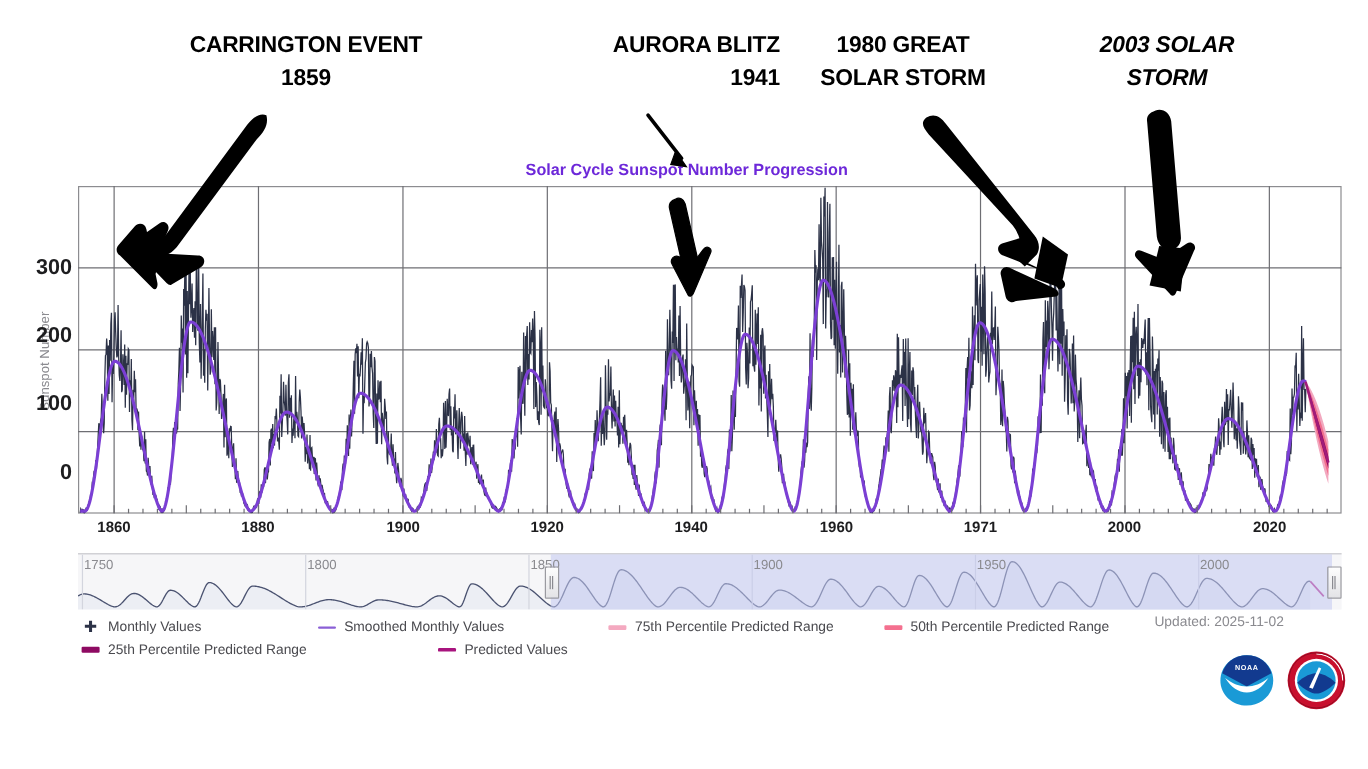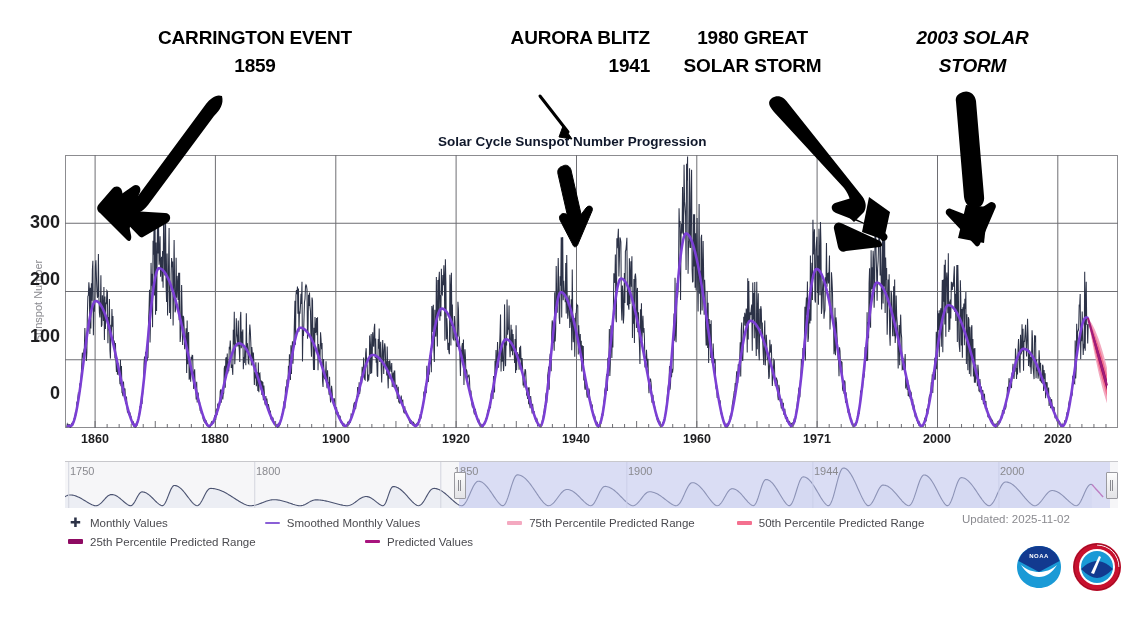--- a/index.html
+++ b/index.html
@@ -28,21 +28,21 @@
   #ann3{left:865px;top:24px;width:215px;font-style:italic;}
 
   .arrow-layer{position:absolute;left:0;top:0;width:1140px;height:641px;pointer-events:none;}
 
   
   #chart-card{
     position:absolute;left:0;top:0;width:1140px;height:641px;
   }
   #chart-title{
     position:absolute;left:438px;top:134px;
-    font-size:13.5px;font-weight:bold;color:#0f172a;
+    font-size:13.5px;font-weight:bold;color:#6d28d9;
     font-family:"Liberation Sans", sans-serif;
     white-space:nowrap;
   }
   #y-axis-title{
     position:absolute;
     left:-32px;top:295px;
     width:140px;
     transform:rotate(-90deg);
     transform-origin:center center;
     font-size:11px;color:#8a8a8f;text-align:center;
@@ -286,23 +286,23 @@
           <line x1="189.76" x2="189.76" y1="0" y2="46" stroke="#d3d5de" stroke-width="1"></line>
           <line x1="375.81" x2="375.81" y1="0" y2="46" stroke="#d3d5de" stroke-width="1"></line>
           <line x1="561.85" x2="561.85" y1="0" y2="46" stroke="#d3d5de" stroke-width="1"></line>
           <line x1="747.89" x2="747.89" y1="0" y2="46" stroke="#d3d5de" stroke-width="1"></line>
           <line x1="933.93" x2="933.93" y1="0" y2="46" stroke="#d3d5de" stroke-width="1"></line>
         </g>
     </svg>
     <div id="nav-mask" style="left: 394.4px; width: 651.1px;"></div>
     <div class="nav-label" style="left:5px">1750</div>
     <div class="nav-label" style="left:191px">1800</div>
-    <div class="nav-label" style="left:389px">1850</div>
+    <div class="nav-label" style="left:377px">1850</div>
     <div class="nav-label" style="left:563px">1900</div>
-    <div class="nav-label" style="left:749px">1944</div>
+    <div class="nav-label" style="left:749px">1950</div>
     <div class="nav-label" style="left:935px">2000</div>
     <div class="nav-handle" id="nav-handle-left" style="left: 389.4px;"></div>
     <div class="nav-handle" id="nav-handle-right" style="left: 1040.6px;"></div>
   </div>
 
   <div id="legend">
     <div class="legend-row">
       <div class="legend-item">
         <span class="marker">✚</span>
         <span>Monthly Values</span>

